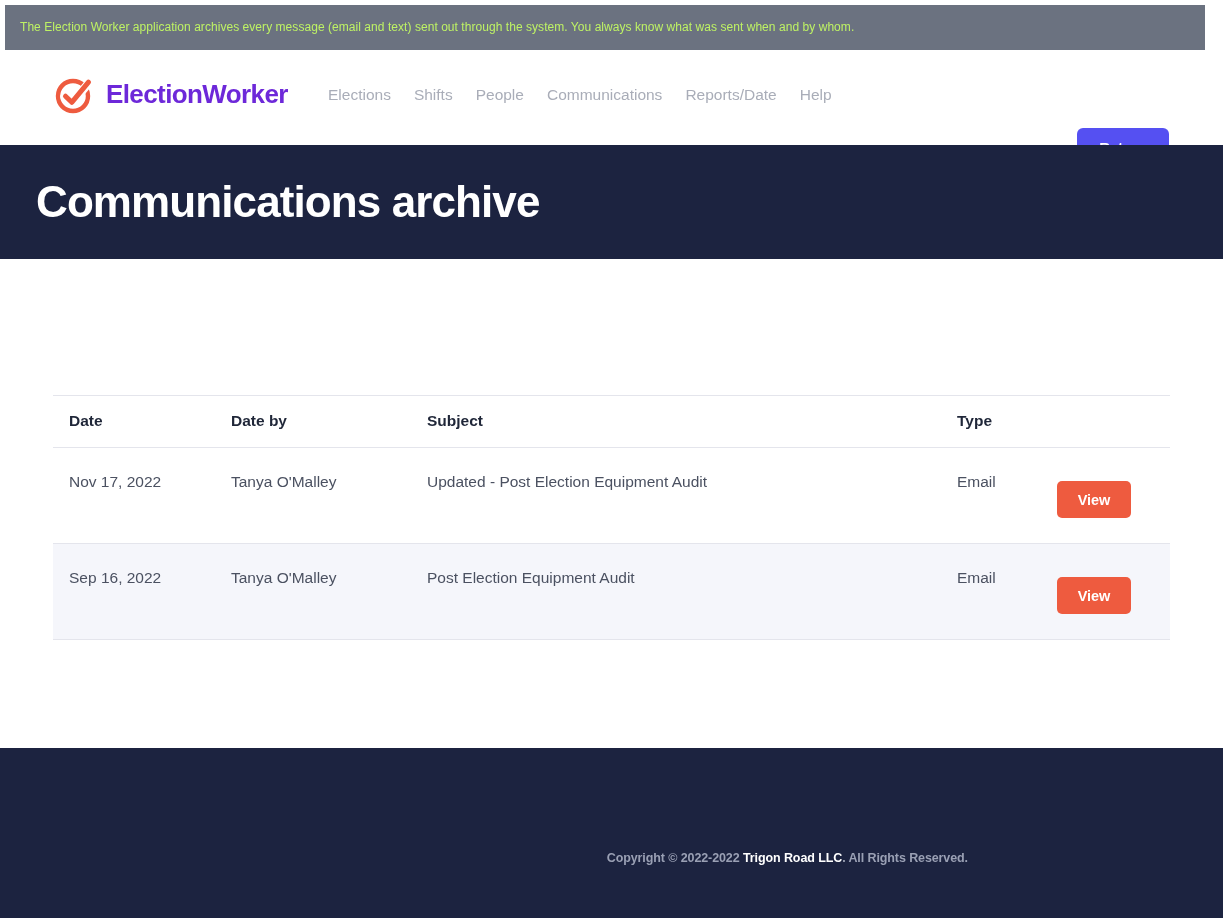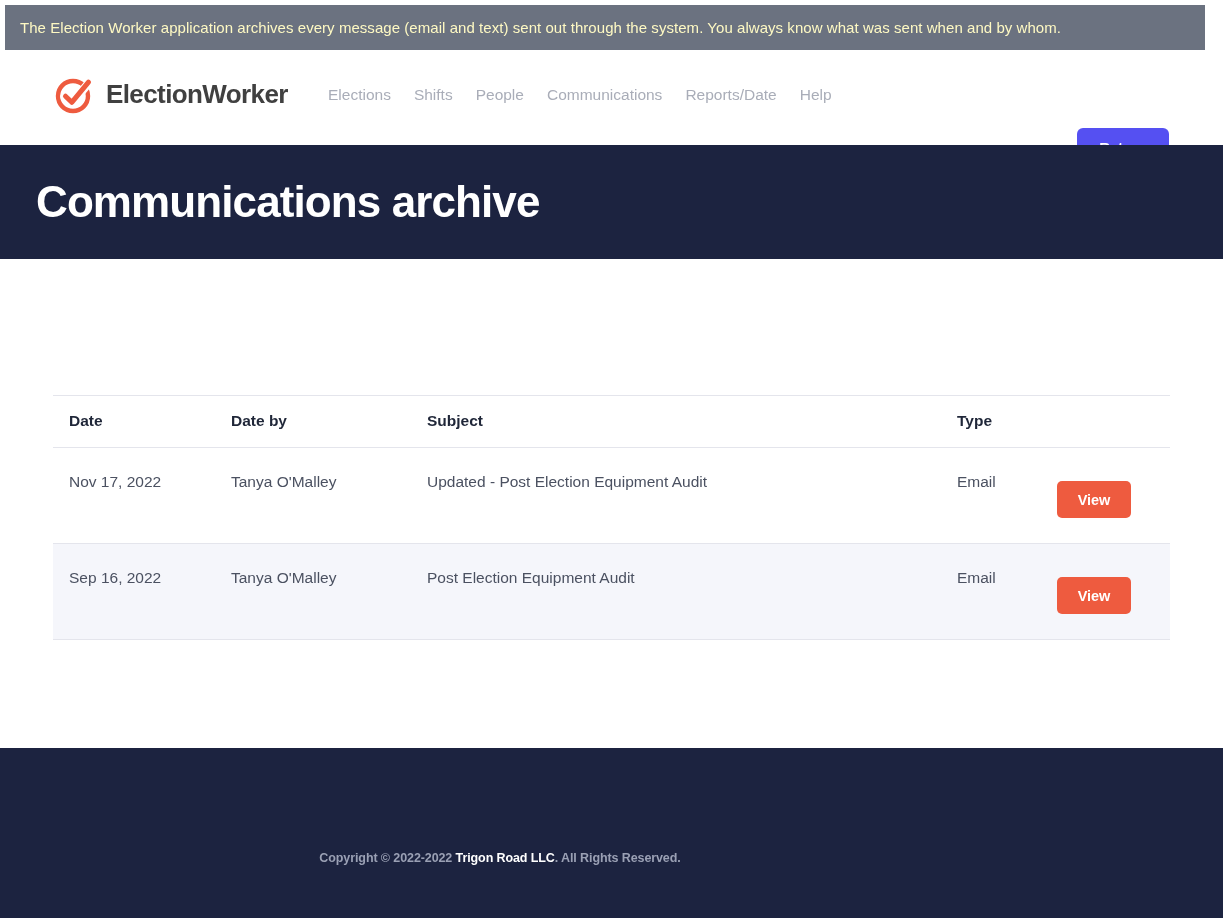--- a/index.html
+++ b/index.html
@@ -24,22 +24,22 @@
     position: absolute;
     left: 5px;
     top: 5px;
     width: 1200px;
     height: 45px;
     background: #6b7280;
     display: flex;
     align-items: center;
   }
   .info-banner-text {
-    color: #fef9c3;
-    font-size: 15px;
+    color: #bef264;
+    font-size: 12px;
     line-height: 1.2;
     padding-left: 15px;
     letter-spacing: 0.05px;
     white-space: nowrap;
   }
 
   
   .site-header {
     position: absolute;
     left: 0;
@@ -61,21 +61,21 @@
   }
   .brand-mark {
     position: relative;
     width: 44px;
     height: 44px;
     flex: 0 0 44px;
   }
   .brand-name {
     font-size: 26px;
     font-weight: bold;
-    color: #404040;
+    color: #6d28d9;
     letter-spacing: -0.6px;
     white-space: nowrap;
   }
 
   .main-nav {
     position: absolute;
     left: 328px;
     top: 36px;
     display: flex;
     align-items: center;
@@ -197,23 +197,23 @@
     position: absolute;
     left: 0;
     top: 748px;
     width: 1223px;
     height: 170px;
     background: #1c2340;
   }
   .footer-copy {
     position: absolute;
     top: 103px;
-    left: 16px;
+    left: 0;
     width: 968px;
-    text-align: center;
+    text-align: right;
     font-size: 12.5px;
     font-weight: bold;
     color: #9aa0b4;
     letter-spacing: -0.1px;
   }
   .footer-company {
     color: #ffffff;
     font-weight: bold;
   }
 </style>

